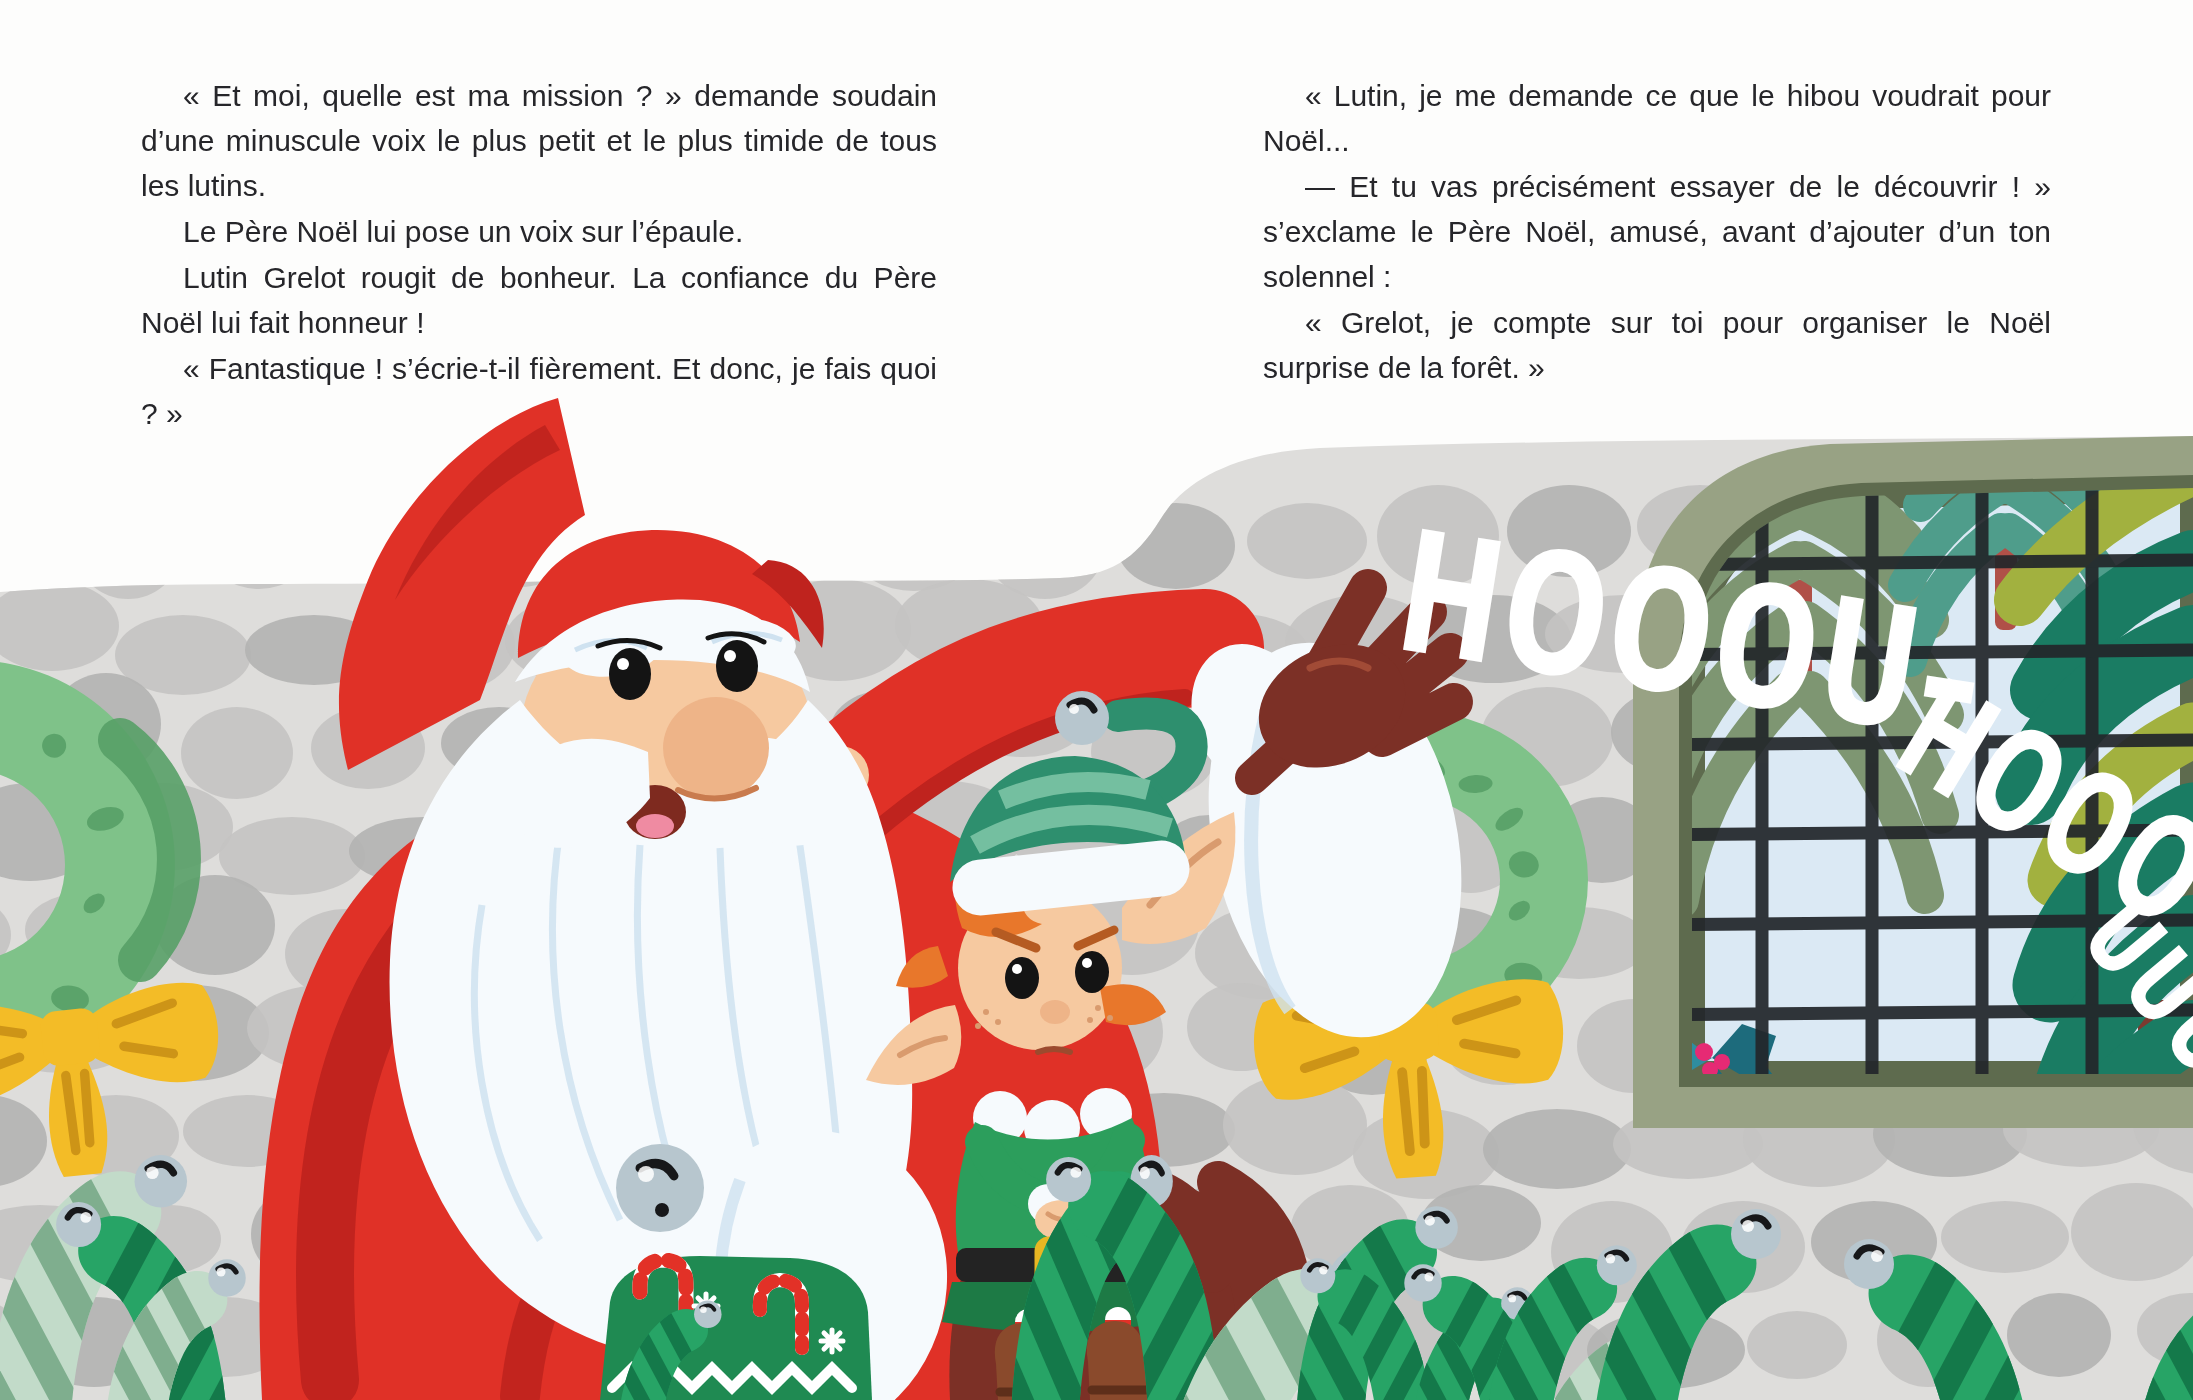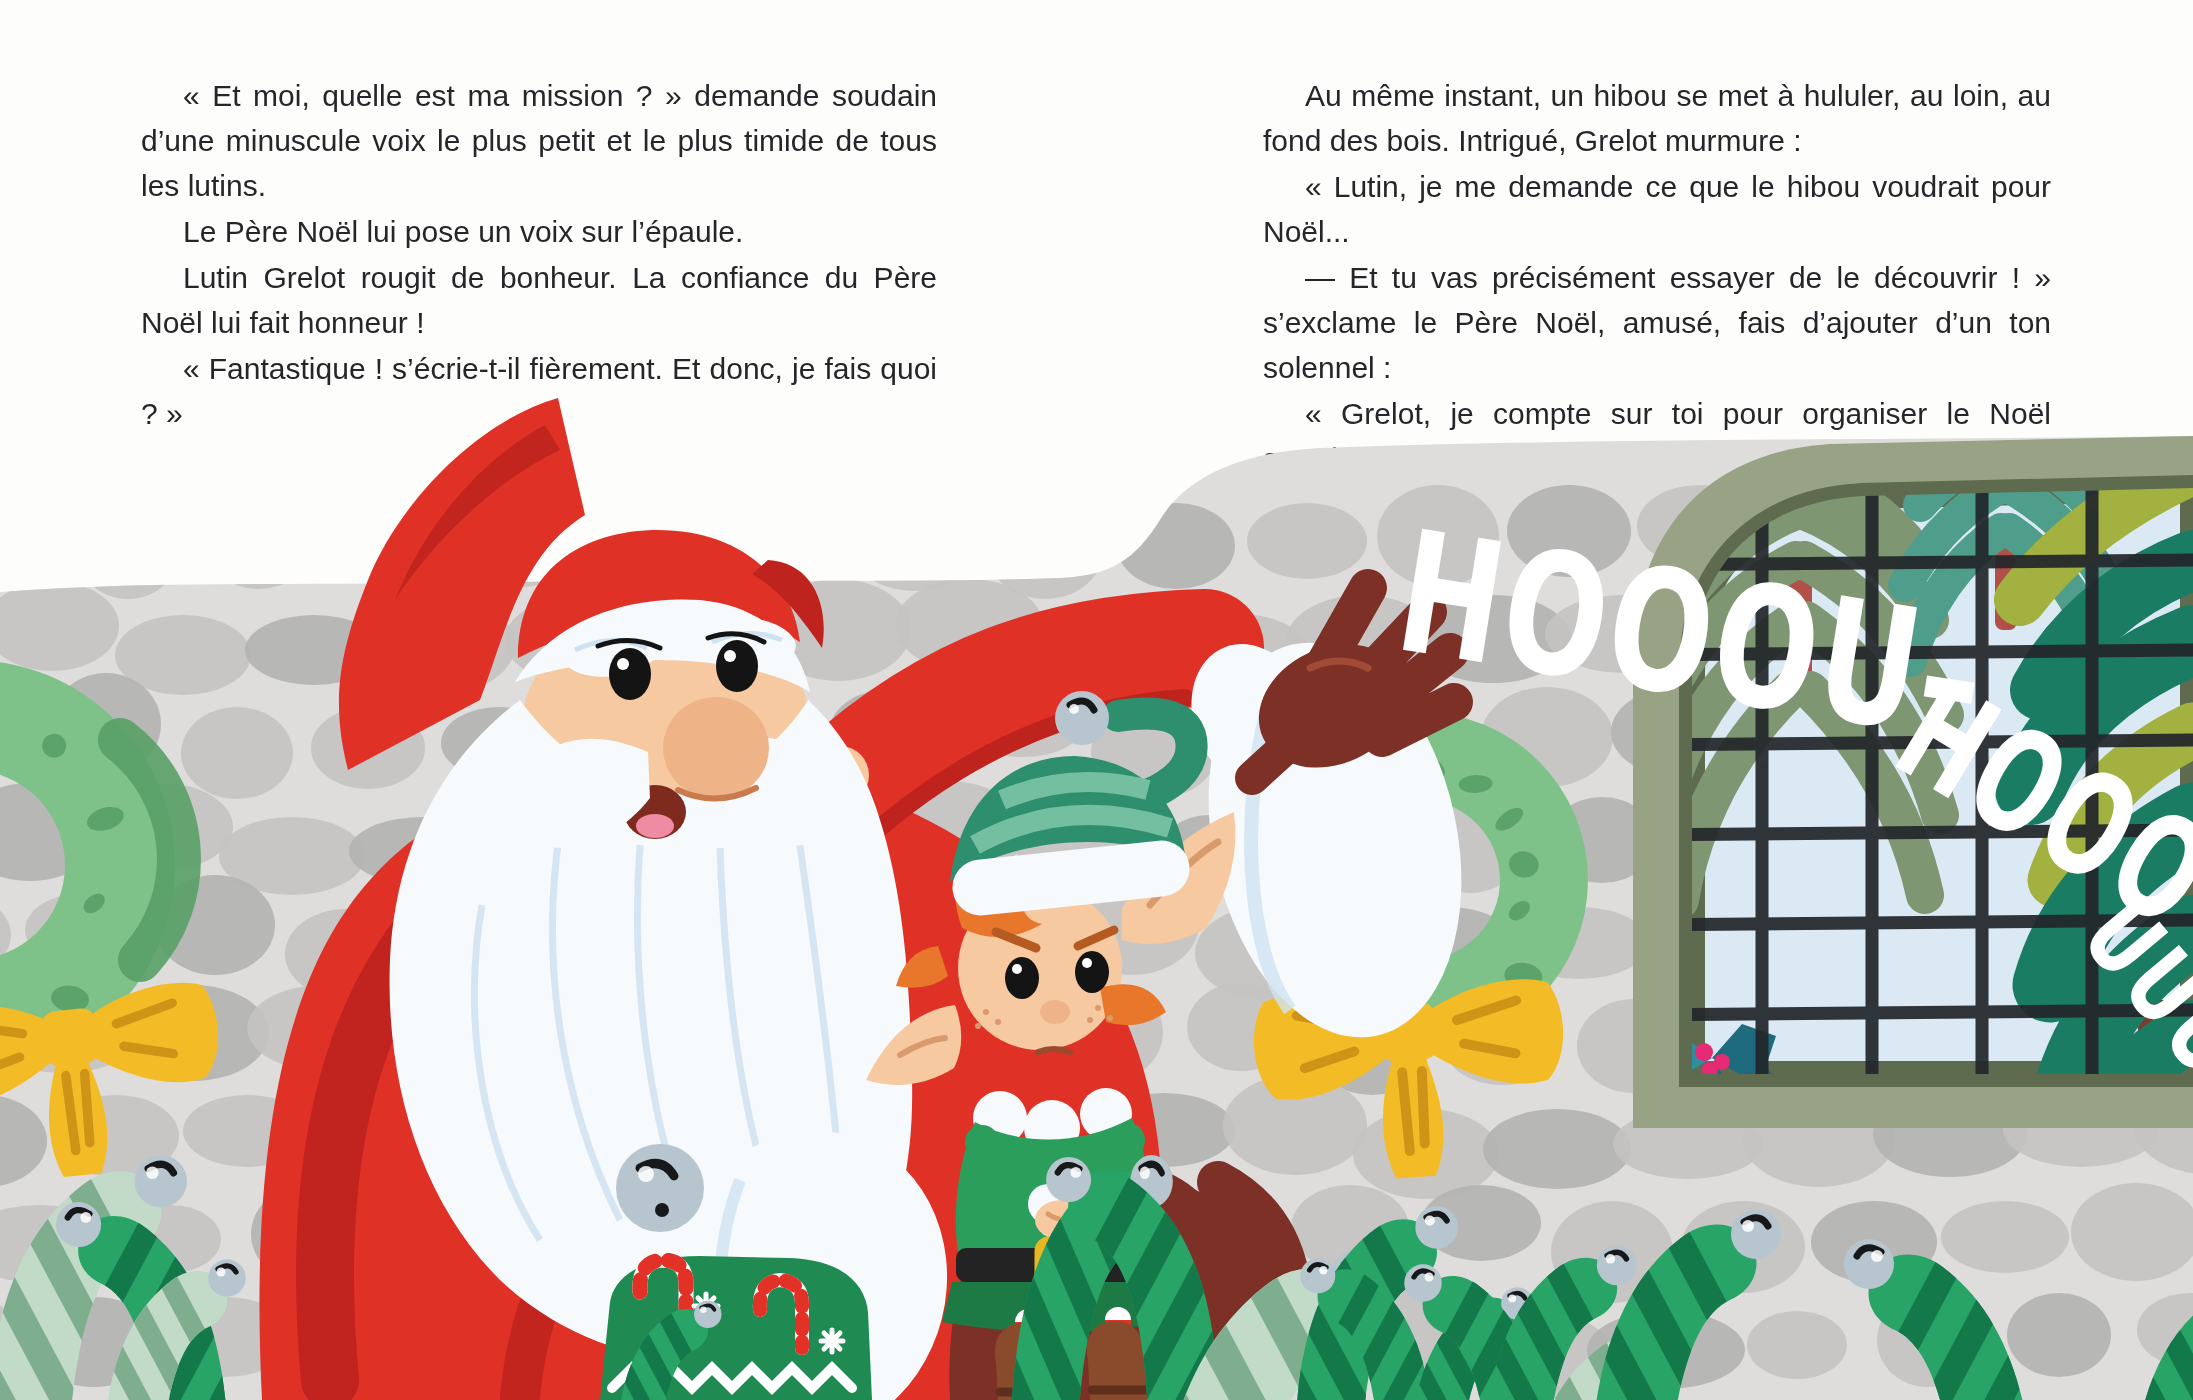--- a/index.html
+++ b/index.html
@@ -68,23 +68,22 @@
 </head>
 <body>
 
 <div id="left-col" class="text-col">
   <p>« Et moi, quelle est ma mission ? » demande soudain d’une minuscule voix le plus petit et le plus timide de tous les lutins.</p>
   <p>Le Père Noël lui pose un voix sur l’épaule.</p>
   <p>Lutin Grelot rougit de bonheur. La confiance du Père Noël lui fait honneur !</p>
   <p>« Fantastique ! s’écrie-t-il fièrement. Et donc, je fais quoi ? »</p>
 </div>
 <div id="right-col" class="text-col">
-  <p>Au même instant, un hibou se met à hululer, au loin, au fond des bois. Intrigué, Grelot murmure :</p>
   <p>« Lutin, je me demande ce que le hibou voudrait pour Noël...</p>
-  <p>— Et tu vas précisément essayer de le découvrir ! » s’exclame le Père Noël, amusé, fais d’ajouter d’un ton solennel :</p>
+  <p>— Et tu vas précisément essayer de le découvrir ! » s’exclame le Père Noël, amusé, avant d’ajouter d’un ton solennel :</p>
   <p>« Grelot, je compte sur toi pour organiser le Noël surprise de la forêt. »</p>
 </div>
 
 <svg id="art" viewBox="0 0 2193 1400">
   <defs>
     <clipPath id="wallClip">
       <path d="M0,592 C150,580 330,586 520,582 S880,584 1060,578 C1110,576 1135,560 1160,520 C1185,478 1240,452 1320,448 C1600,438 1900,440 2193,436 L2193,1400 L0,1400 Z"></path>
     </clipPath>
     <clipPath id="skyClip">
       <path d="M1692,1074 L1692,672 C1692,570 1755,502 1862,496 L2193,488 L2193,1074 Z"></path>

